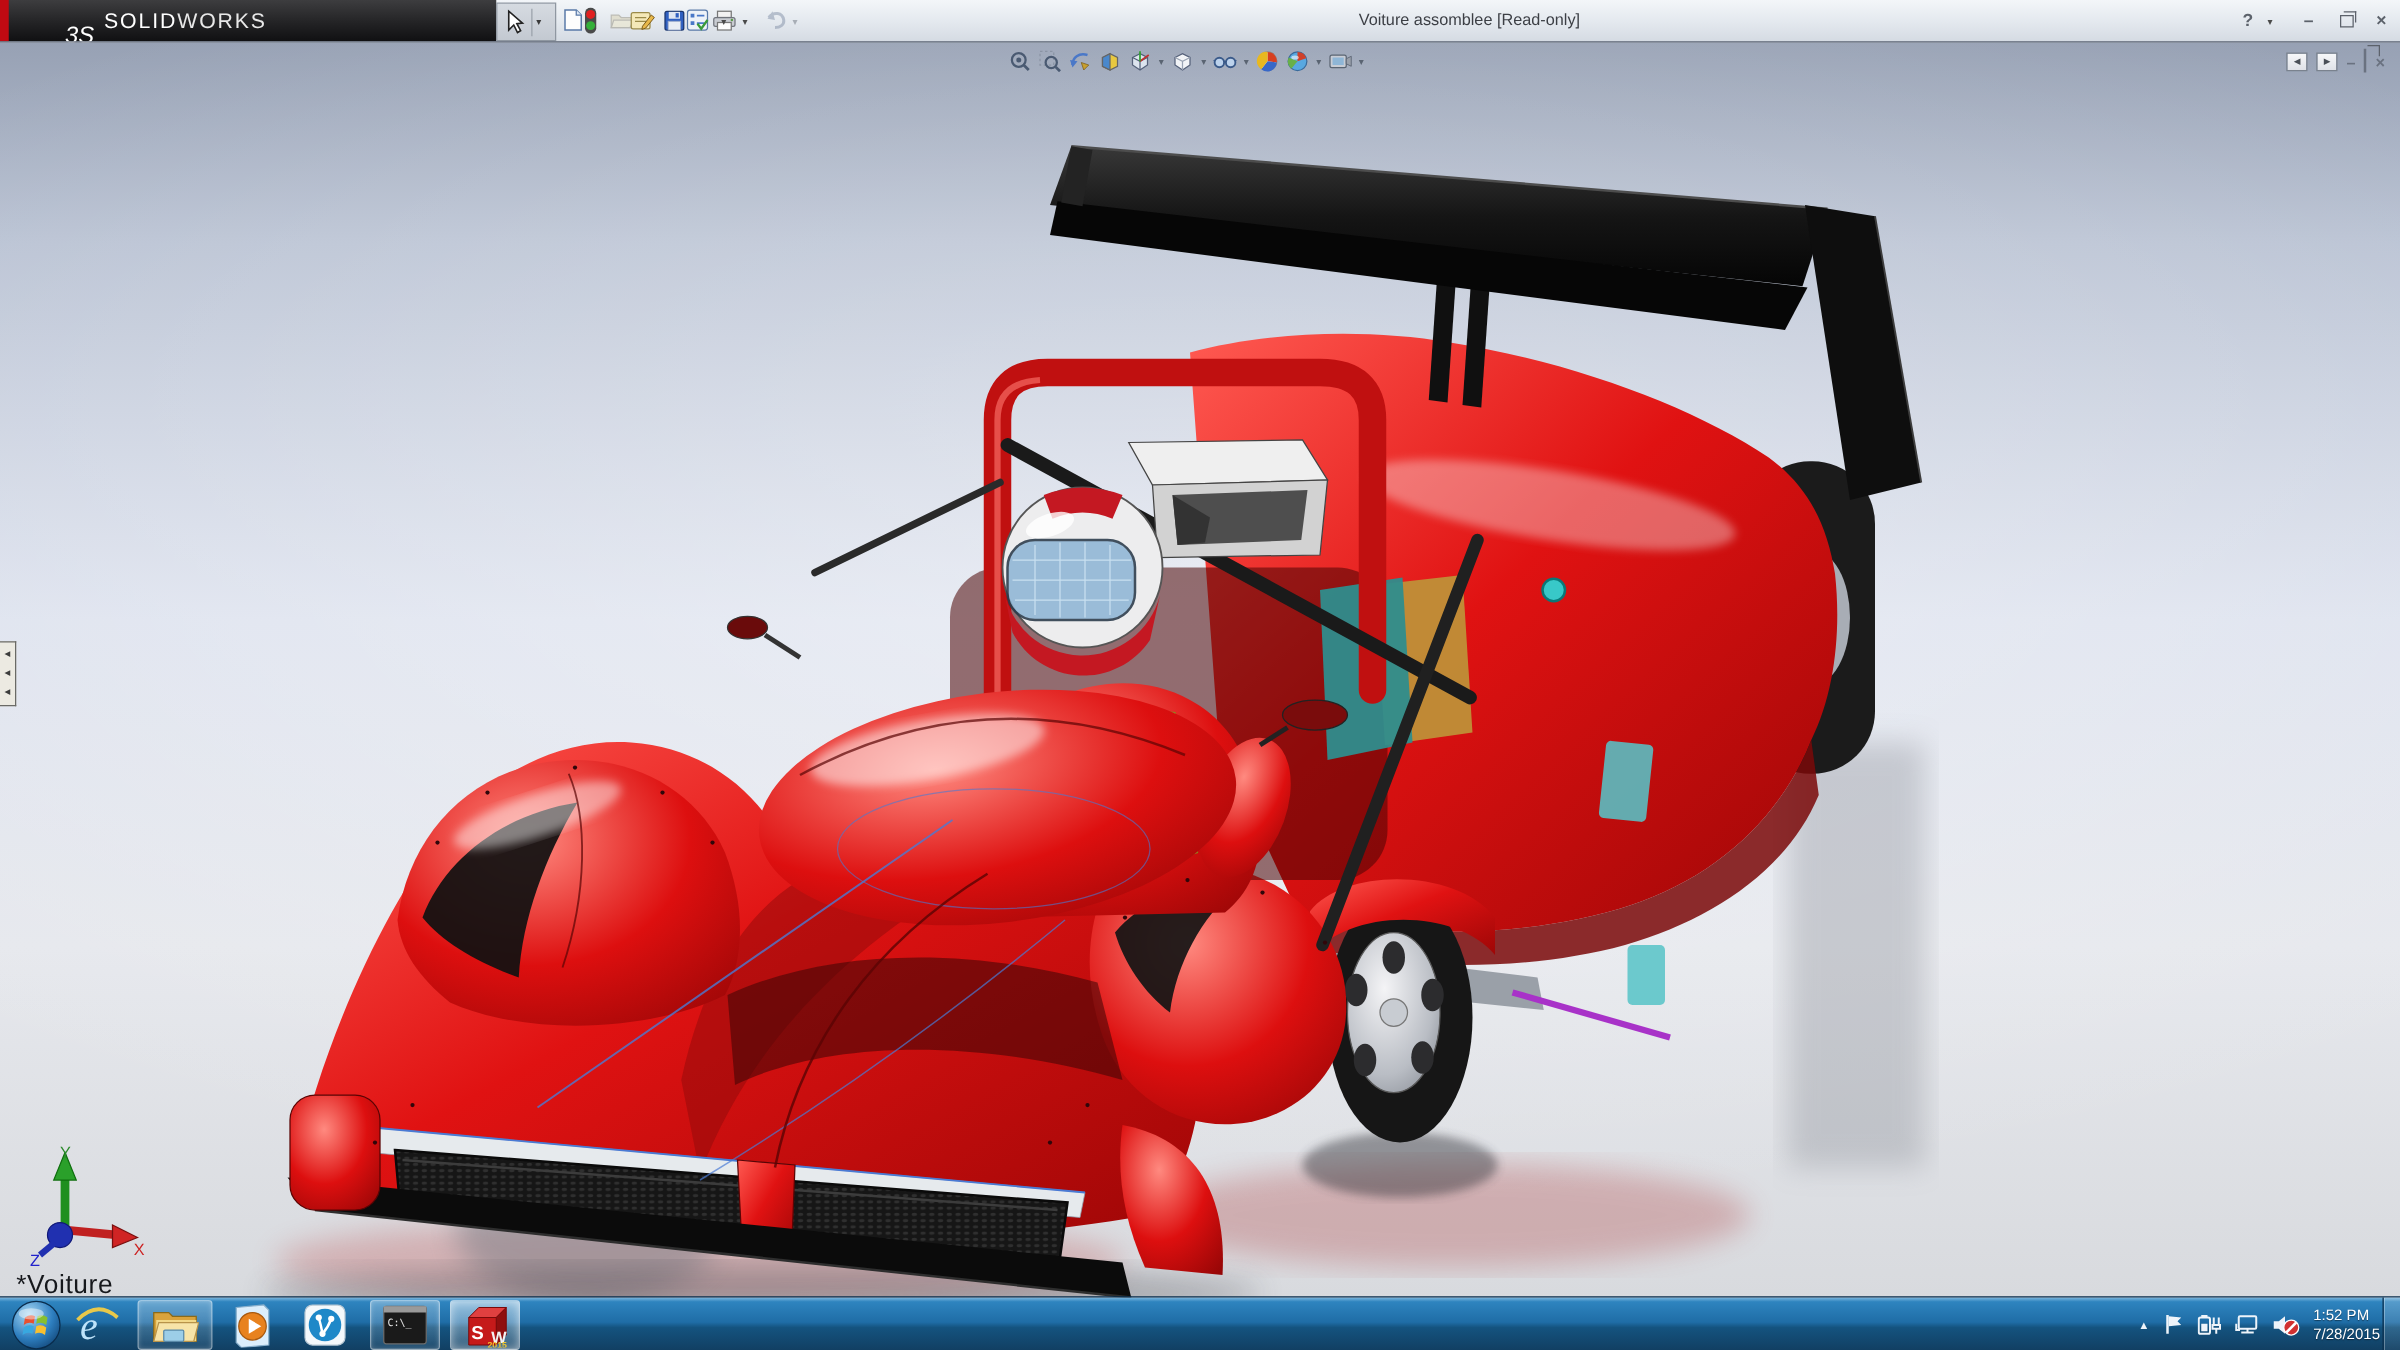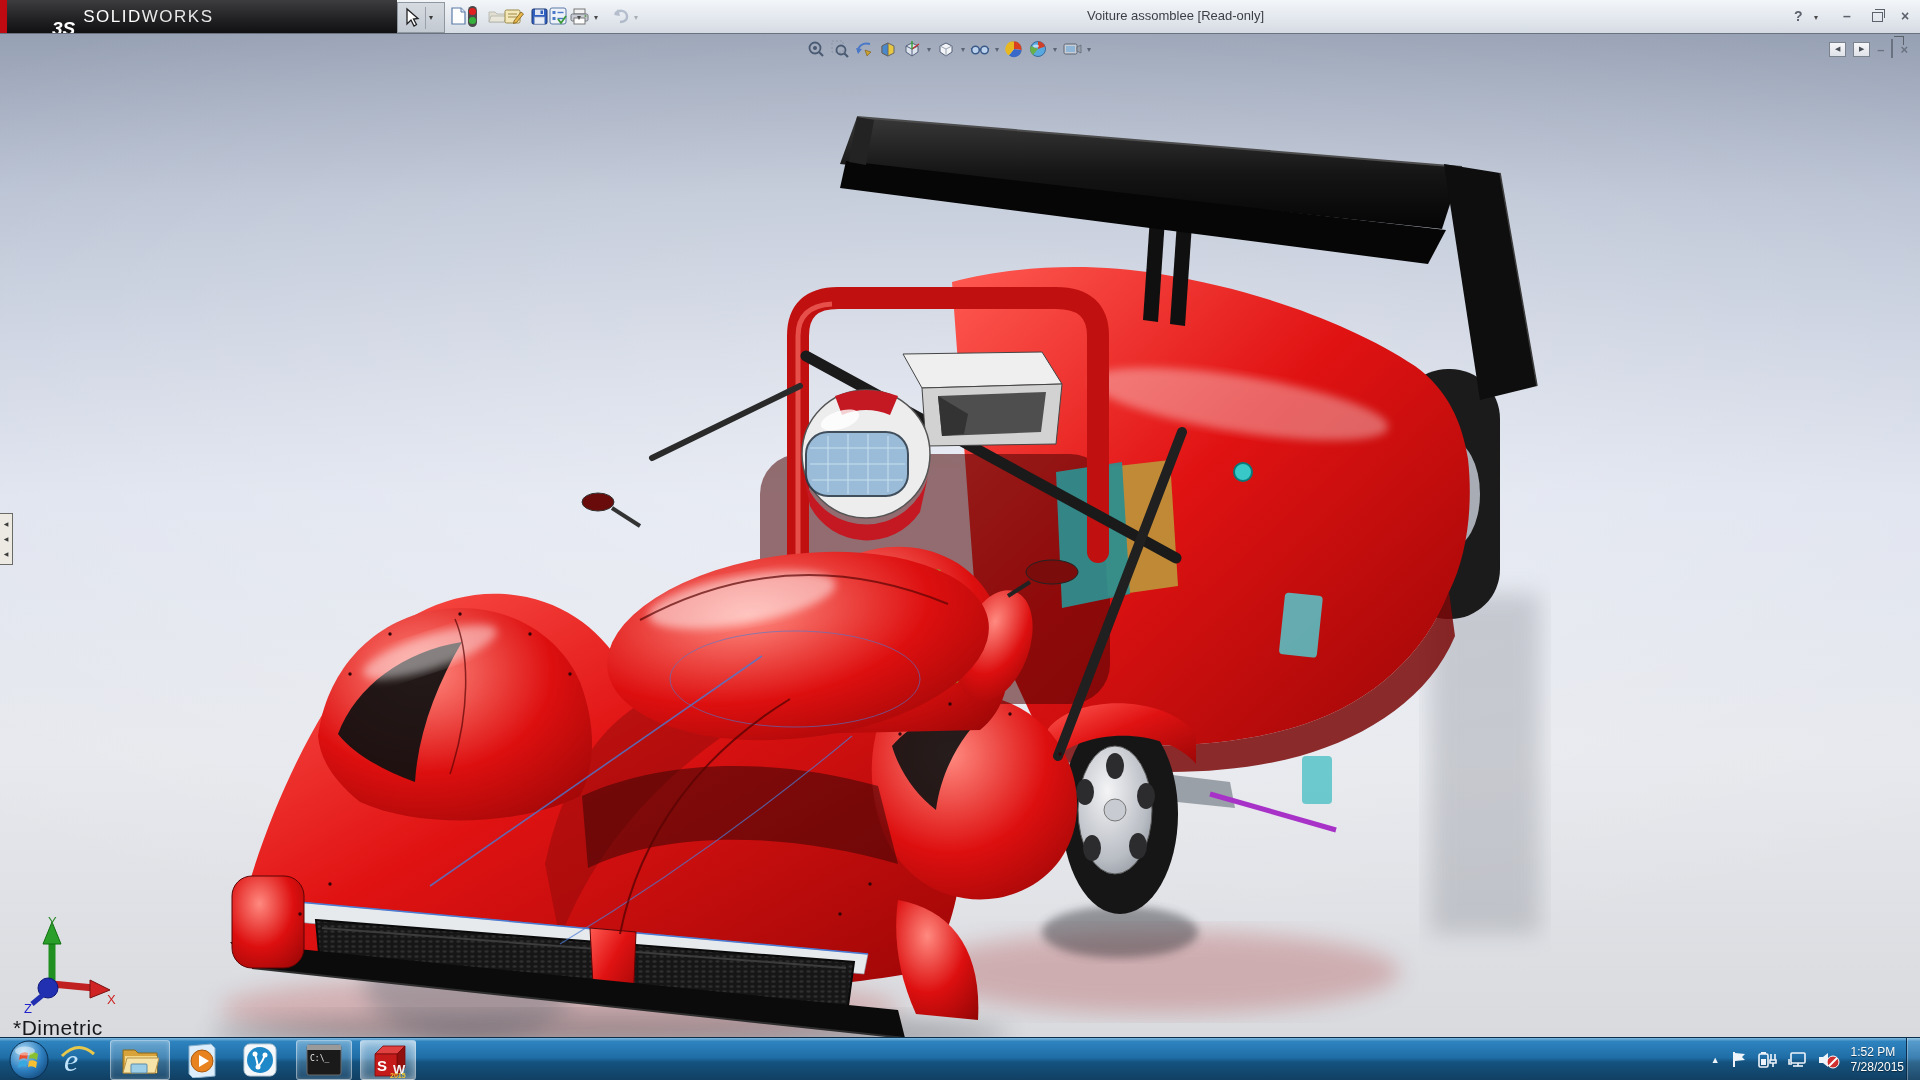--- a/index.html
+++ b/index.html
@@ -6,21 +6,21 @@
     font-family:"Liberation Sans","DejaVu Sans",sans-serif;background:#d9dee5;}
   .abs{position:absolute;}
   
   #titlebar{left:0;top:0;width:1920px;height:33px;
     background:linear-gradient(180deg,#f3f6f9 0%,#e3e8ee 55%,#d5dbe3 100%);
     border-bottom:1px solid #9aa3ae;}
   #logoblock{left:0;top:0;width:397px;height:33px;
     background:linear-gradient(180deg,#3d3d3f 0%,#232325 55%,#101012 100%);
     display:flex;align-items:center;}
   #logored{left:0;top:0;width:7px;height:33px;background:#c00a12;}
-  .brandprefix{color:#fff;font-size:19px;font-weight:bold;font-style:italic;margin-left:52px;letter-spacing:0;margin-top:25px;}
+  .brandprefix{color:#fff;font-size:19px;font-weight:normal;font-style:italic;margin-left:52px;letter-spacing:0;margin-top:25px;}
   .brandbold{color:#fff;font-size:17px;font-weight:normal;letter-spacing:1.5px;margin-left:8px;}
   .brandlight{color:#e8e8e8;font-size:17px;font-weight:normal;letter-spacing:1.5px;text-align:center;}
   .flyout{color:#3a3a3a;font-size:9px;top:11px;}
   .tbtn{top:5px;width:22px;height:22px;display:flex;align-items:center;justify-content:center;}
   .caret{color:#4a4a4a;font-size:8px;top:13px;}
   .caret.dis{color:#a8aeb6;}
   #selectbox{left:397px;top:2px;width:46px;height:29px;background:linear-gradient(#d6dbe1,#c3c9d1);
     border:1px solid #8f97a1;display:flex;align-items:center;}
   #titletext{top:8px;left:1087px;font-size:13px;color:#3c3f45;}
   .winctl{top:7px;color:#5c626b;font-size:14px;line-height:18px;}
@@ -437,21 +437,21 @@
     <polygon points="46,8 37,30 55,30" fill="#2aa02a" stroke="#0f6f0f"></polygon>
     <text x="42" y="12" font-size="13" fill="#2a8a2a">Y</text>
     <line x1="46" y1="70" x2="88" y2="74" stroke="#c02020" stroke-width="7"></line>
     <polygon points="104,76 84,66 84,84" fill="#d02424" stroke="#7a0f0f"></polygon>
     <text x="101" y="90" font-size="13" fill="#cc2222">X</text>
     <circle cx="42" cy="74" r="10" fill="#2030b0" stroke="#101878"></circle>
     <line x1="38" y1="80" x2="26" y2="90" stroke="#2030b0" stroke-width="5"></line>
     <text x="18" y="99" font-size="13" fill="#2222cc">Z</text>
   </svg>
 
-  <span id="viewlabel" class="abs">*Dimetric</span>
+  <span id="viewlabel" class="abs">*Voiture</span>
 </div>
 
 <div id="taskbar" class="abs">
   <div class="tkicon" style="width:50px;margin-left:4px">
     <svg width="40" height="40">
       <defs>
           <radialGradient id="orb" cx=".35" cy=".28" r=".9">
             <stop offset="0" stop-color="#a8d8f4"></stop>
             <stop offset=".55" stop-color="#2e7fc0"></stop>
             <stop offset="1" stop-color="#0c3a68"></stop>

